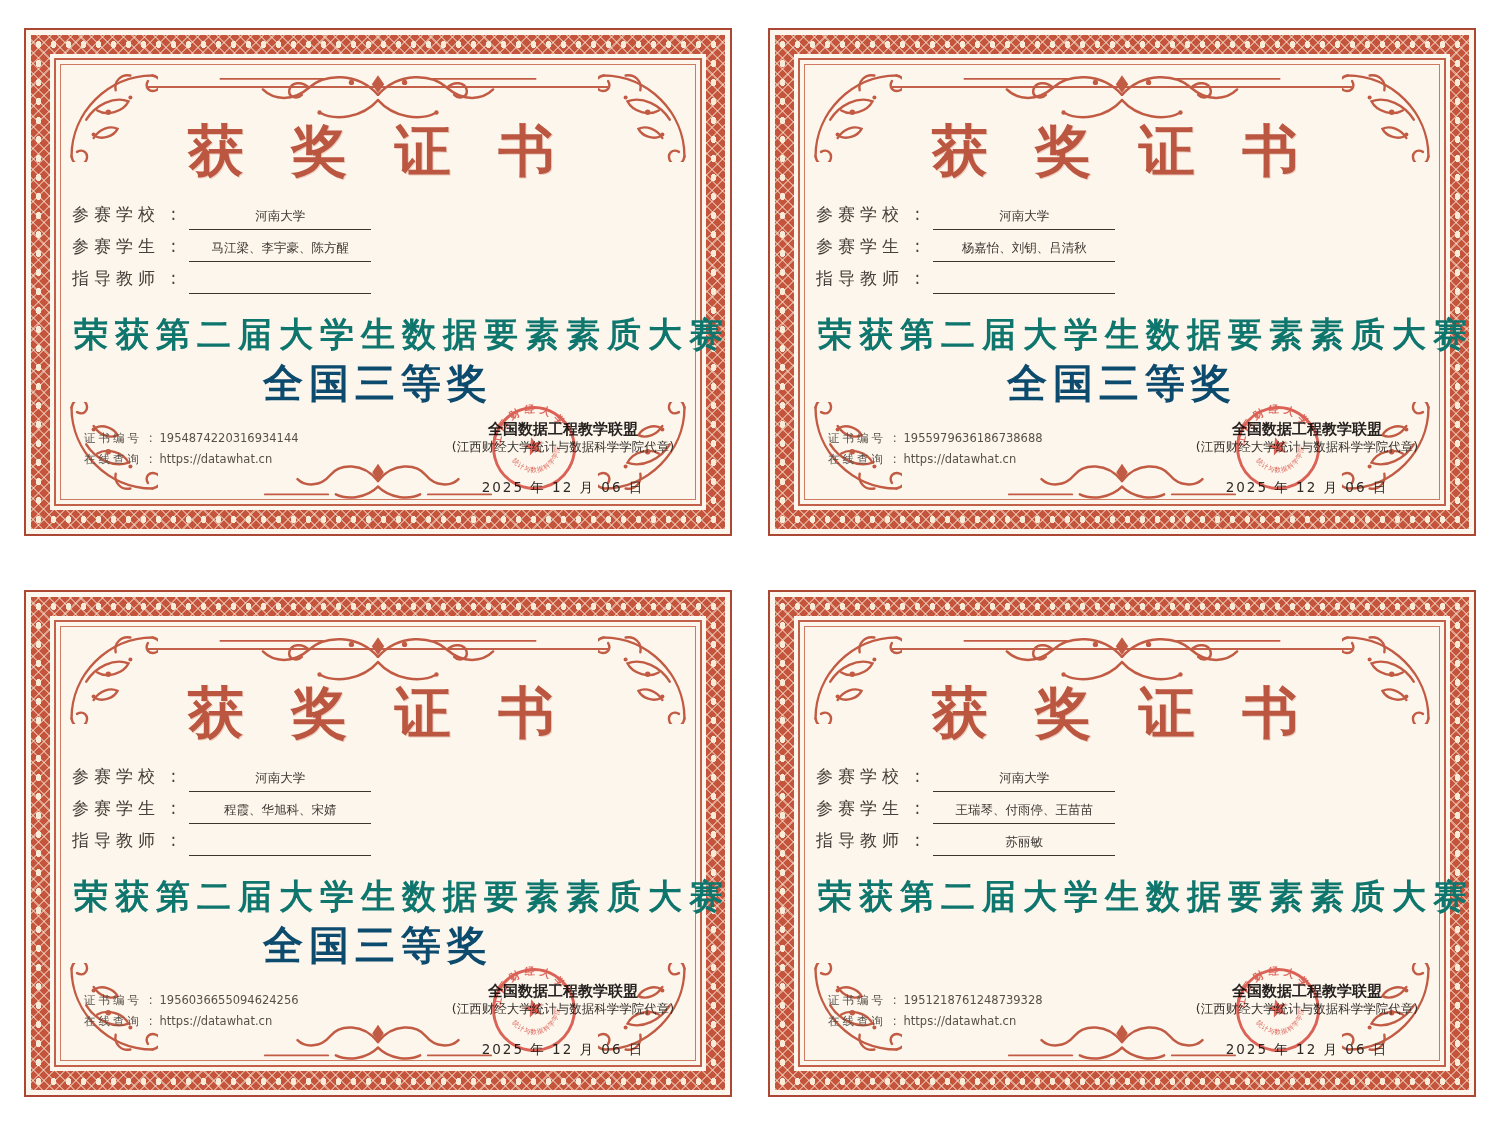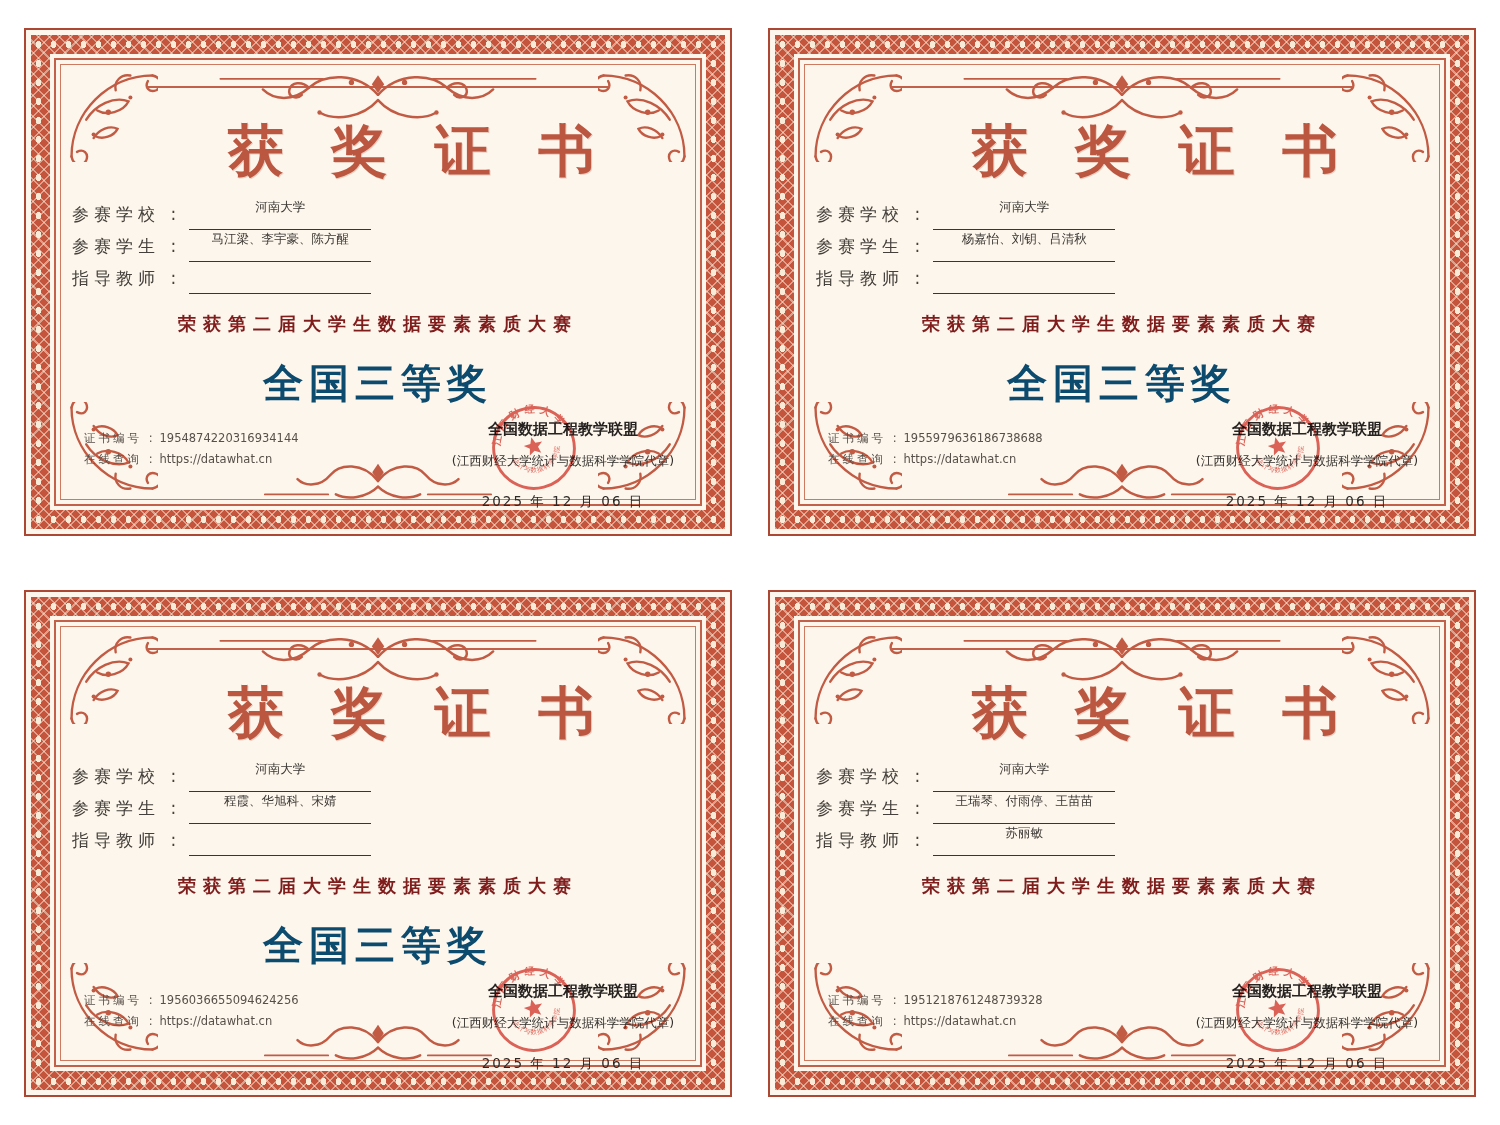--- a/index.html
+++ b/index.html
@@ -35,48 +35,47 @@
   .c-br{right:40px;bottom:40px;transform:scale(-1,-1);}
   .head-rule{position:absolute;top:56px;left:120px;right:120px;border-top:2px solid #c2604a;z-index:1;}
   .top-orn{position:absolute;top:40px;left:50%;transform:translateX(-50%);width:330px;height:62px;z-index:1;}
   .bot-orn{position:absolute;bottom:30px;left:50%;transform:translateX(-50%);width:230px;height:48px;z-index:1;}
 
   .title{
     position:absolute;top:84px;left:0;width:100%;margin:0;text-align:center;z-index:2;
     font-family:"DejaVu Serif","Liberation Serif",serif;
     font-size:56px;font-weight:bold;color:#bb5740;letter-spacing:14px;
     text-shadow:1px 1px 0 rgba(187,87,64,.25);
-    padding-left:40px;
   }
   .fields{position:absolute;left:46px;top:168px;z-index:2;}
   .field-row{display:flex;align-items:flex-end;height:32px;}
   .flabel{
     font-size:17px;letter-spacing:5px;color:#45403b;white-space:nowrap;
     padding-bottom:4px;
   }
   .fline{
     width:182px;margin-left:8px;border-bottom:1.6px solid #3a352f;
-    text-align:center;padding-bottom:13px;
+    text-align:center;padding-bottom:4px;
   }
   .fvalue{font-size:12.5px;color:#3b3733;}
   .body-line{
-    position:absolute;top:282px;left:0;width:100%;text-align:center;z-index:2;
+    position:absolute;top:282px;left:0;width:100%;text-align:right;z-index:2;
     font-family:"DejaVu Serif","Liberation Serif",serif;
-    font-size:18px;font-weight:600;letter-spacing:7px;color:#7f1d1d;
+    font-size:34px;font-weight:600;letter-spacing:7px;color:#0f766e;
   }
   .award{
     position:absolute;top:326px;left:0;width:100%;text-align:center;z-index:2;
     font-family:"DejaVu Serif","Liberation Serif",serif;
     font-size:40px;font-weight:900;letter-spacing:6px;color:#0c4a6e;
   }
   .meta{position:absolute;left:58px;top:398px;z-index:2;color:#57504a;font-size:11.5px;line-height:21px;}
   .mlabel{letter-spacing:3px;margin-right:4px;}
   .stamp-area{position:absolute;left:372px;top:390px;width:330px;text-align:center;z-index:2;}
   .alliance{position:relative;z-index:1;font-size:15px;font-weight:600;color:#262220;}
-  .agent{position:relative;z-index:1;font-size:12.5px;color:#33302c;margin-top:14px;}
+  .agent{position:relative;z-index:1;font-size:12.5px;color:#33302c;margin-top:0;}
   .date{position:relative;z-index:1;font-size:13.5px;letter-spacing:2px;color:#2c2825;margin-top:23px;}
   .seal{
     position:absolute;left:92px;top:-16px;width:88px;height:88px;z-index:2;
     transform:rotate(-14deg);opacity:.85;mix-blend-mode:multiply;
   }
   .defs-hidden{position:absolute;width:0;height:0;overflow:hidden;}
 </style>
 </head>
 <body>
 

